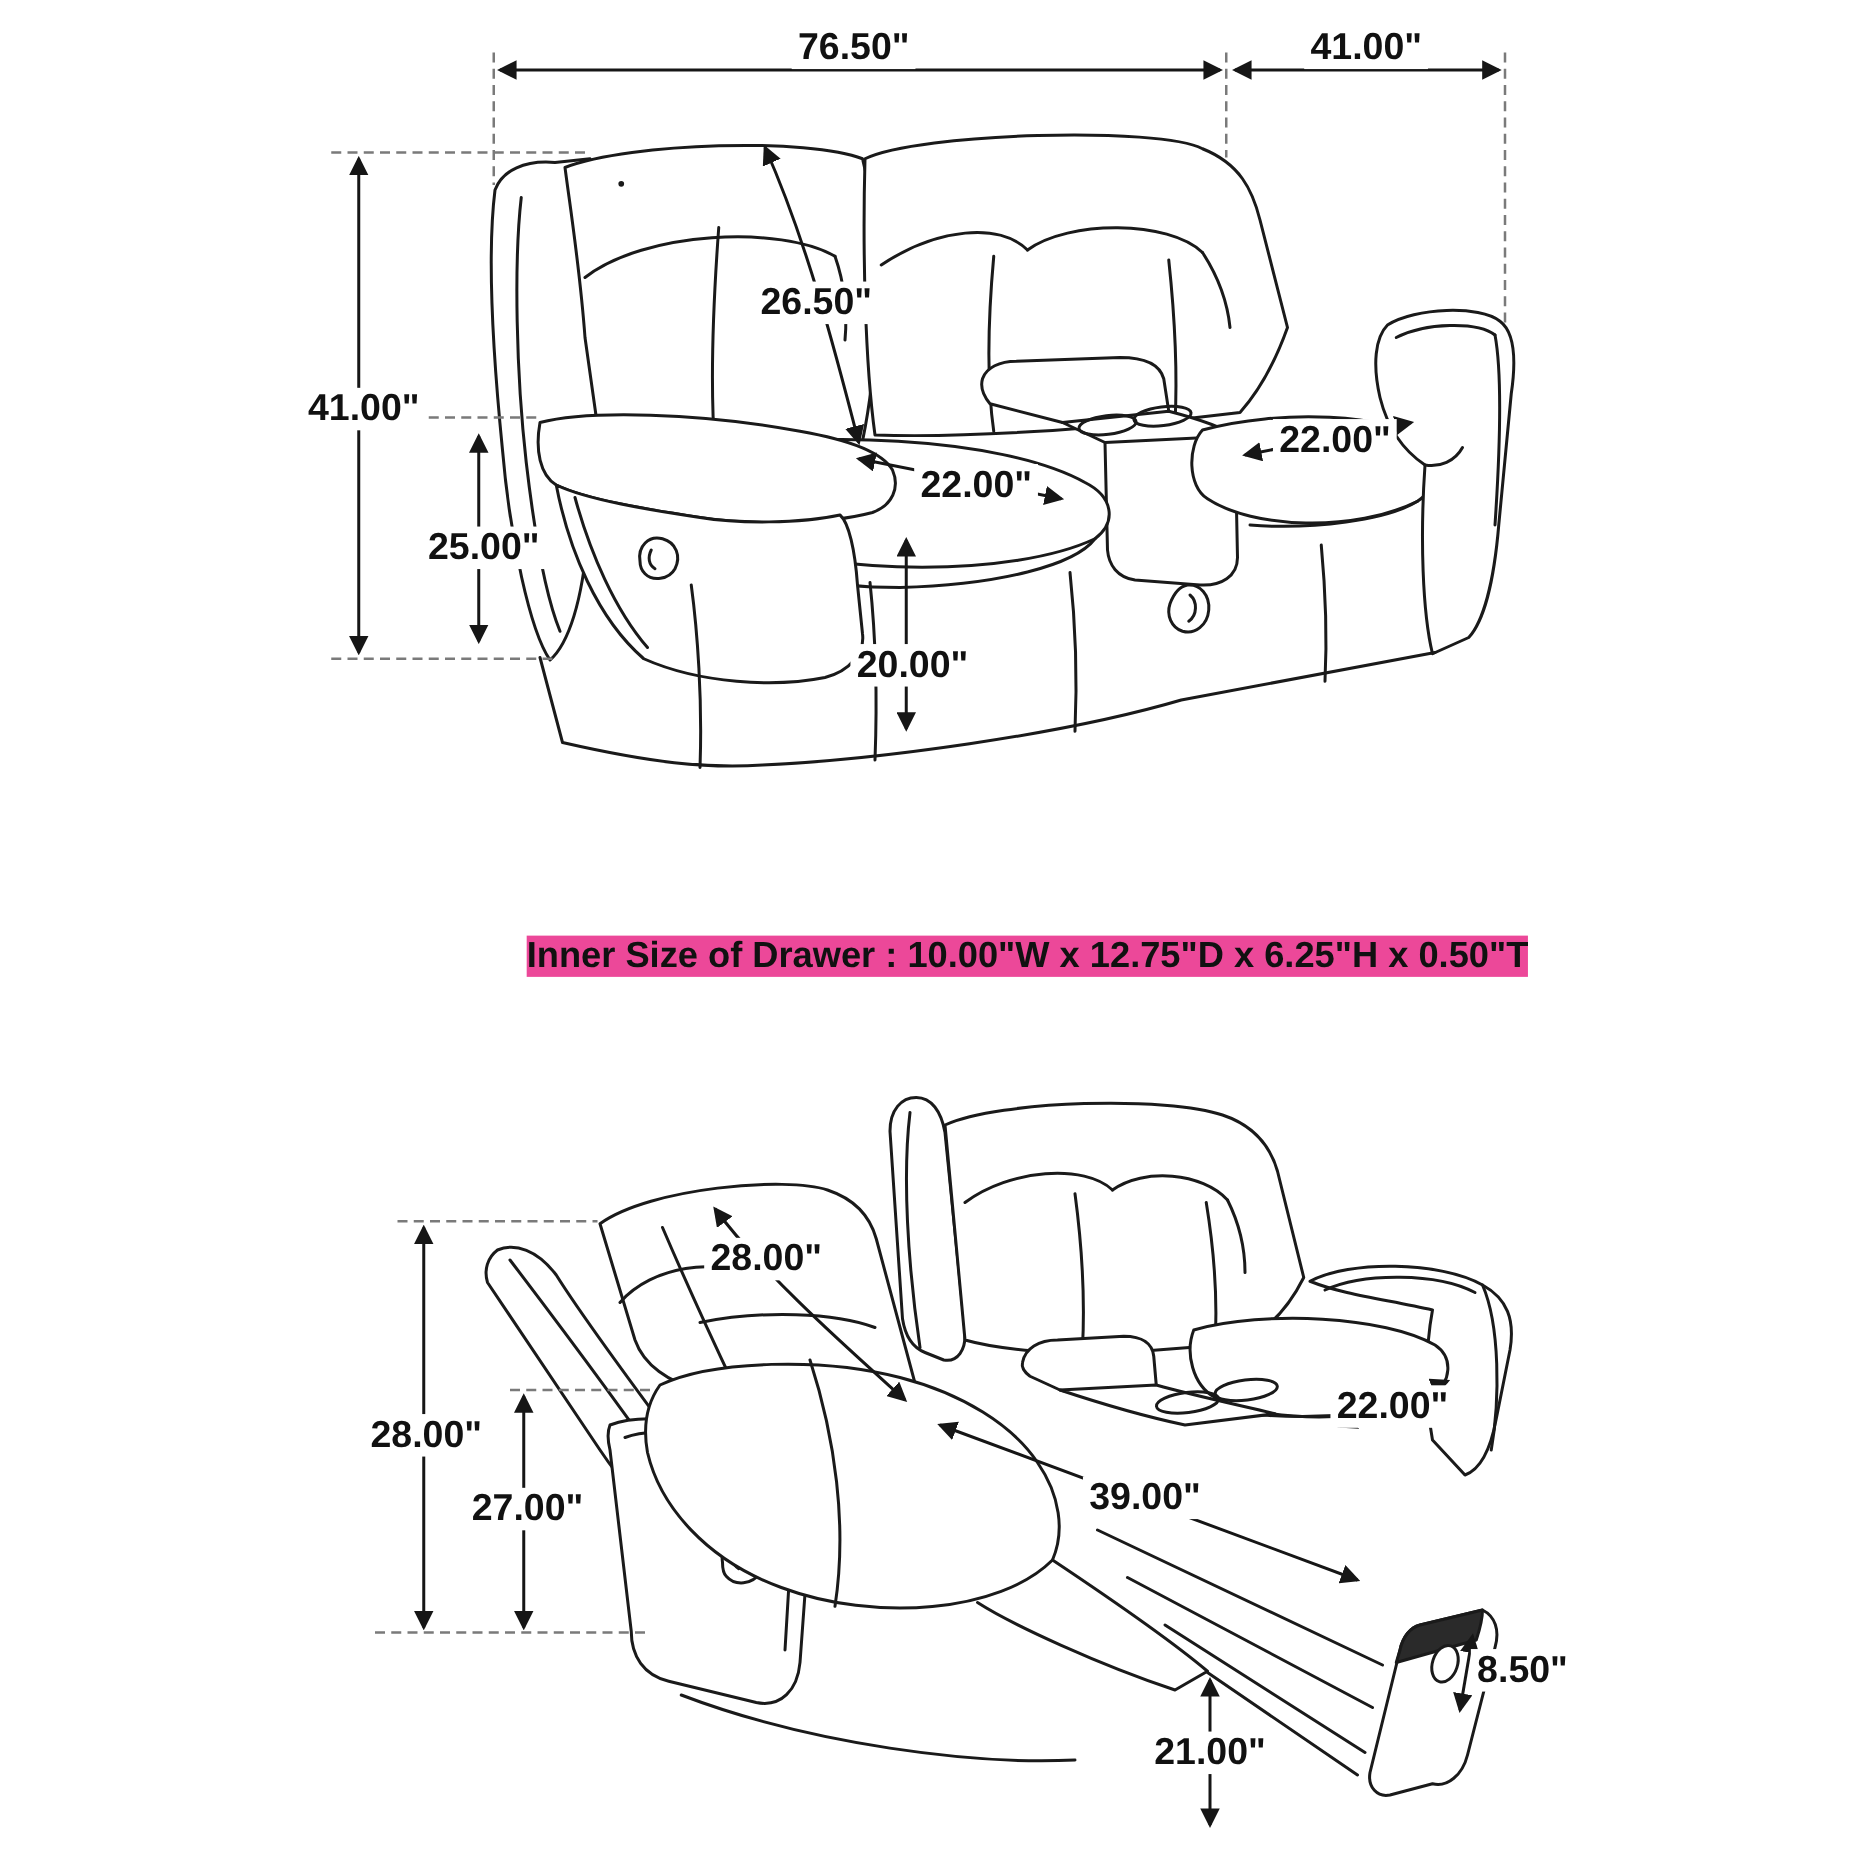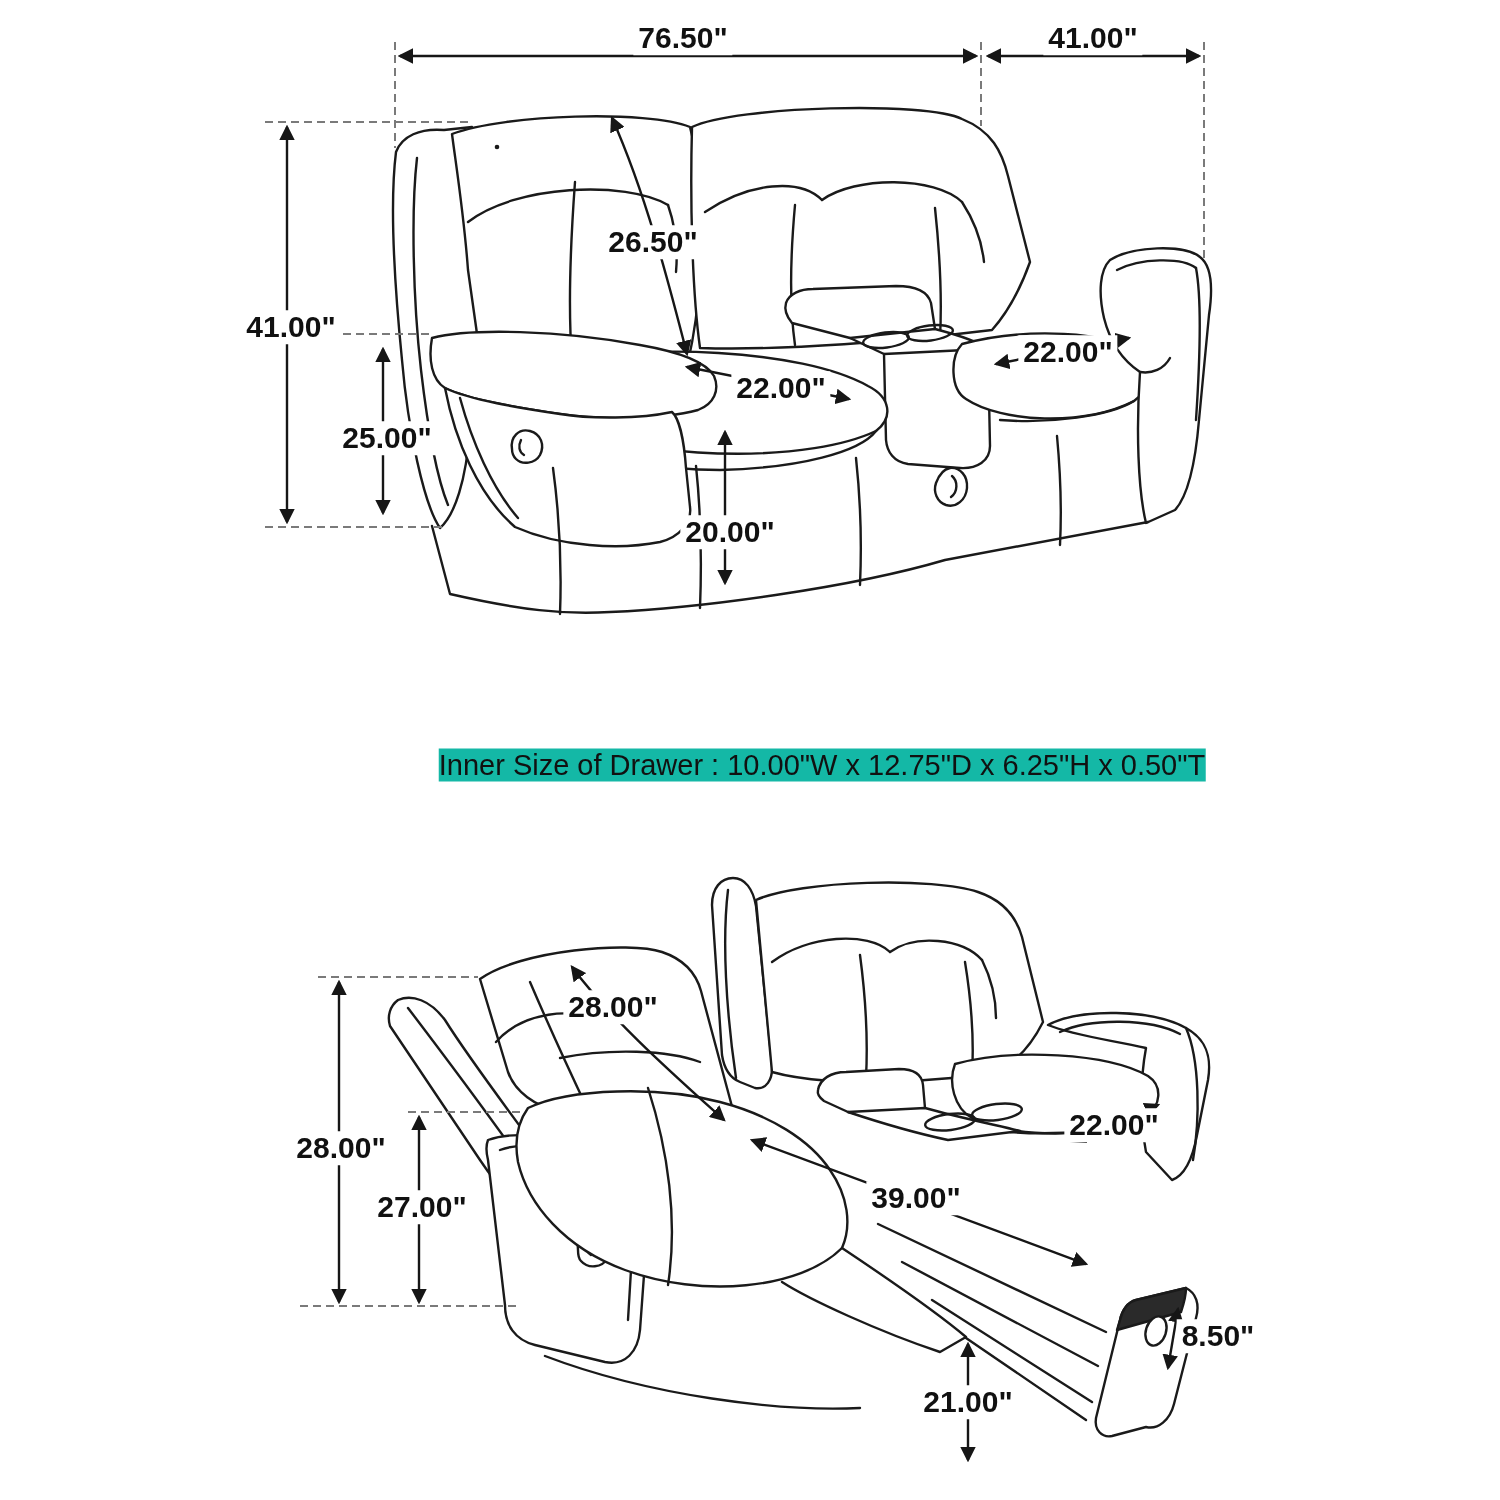--- a/index.html
+++ b/index.html
@@ -16,21 +16,21 @@
   .sofa .dot{fill:#1a1a1a;stroke:none;}
   .dims path, .dims line{fill:none;stroke:#161616;stroke-width:2.4;}
   .dims .dash{stroke:#7a7a7a;stroke-width:2;stroke-dasharray:8 5;}
   .dimlabel{
     position:absolute;transform:translate(-50%,-50%);
     background:#ffffff;color:#111111;font-weight:bold;font-size:30px;line-height:1.05;
     padding:1px 5px;white-space:nowrap;letter-spacing:0px;
   }
   .notelabel{
     position:absolute;transform:translate(-50%,-50%);
-    color:#111111;font-weight:normal;font-size:29px;white-space:nowrap;background:#14b8a6;
+    color:#111111;font-weight:bold;font-size:29px;white-space:nowrap;background:#ec4899;
   }
 </style>
 </head>
 <body>
 
 <div class="canvas">
 
   <svg class="art" viewBox="0 0 1500 1500">
     <defs>
       <marker id="ah" viewBox="0 0 10 10" refX="8.5" refY="5" markerWidth="6.5" markerHeight="6.5" orient="auto-start-reverse">

